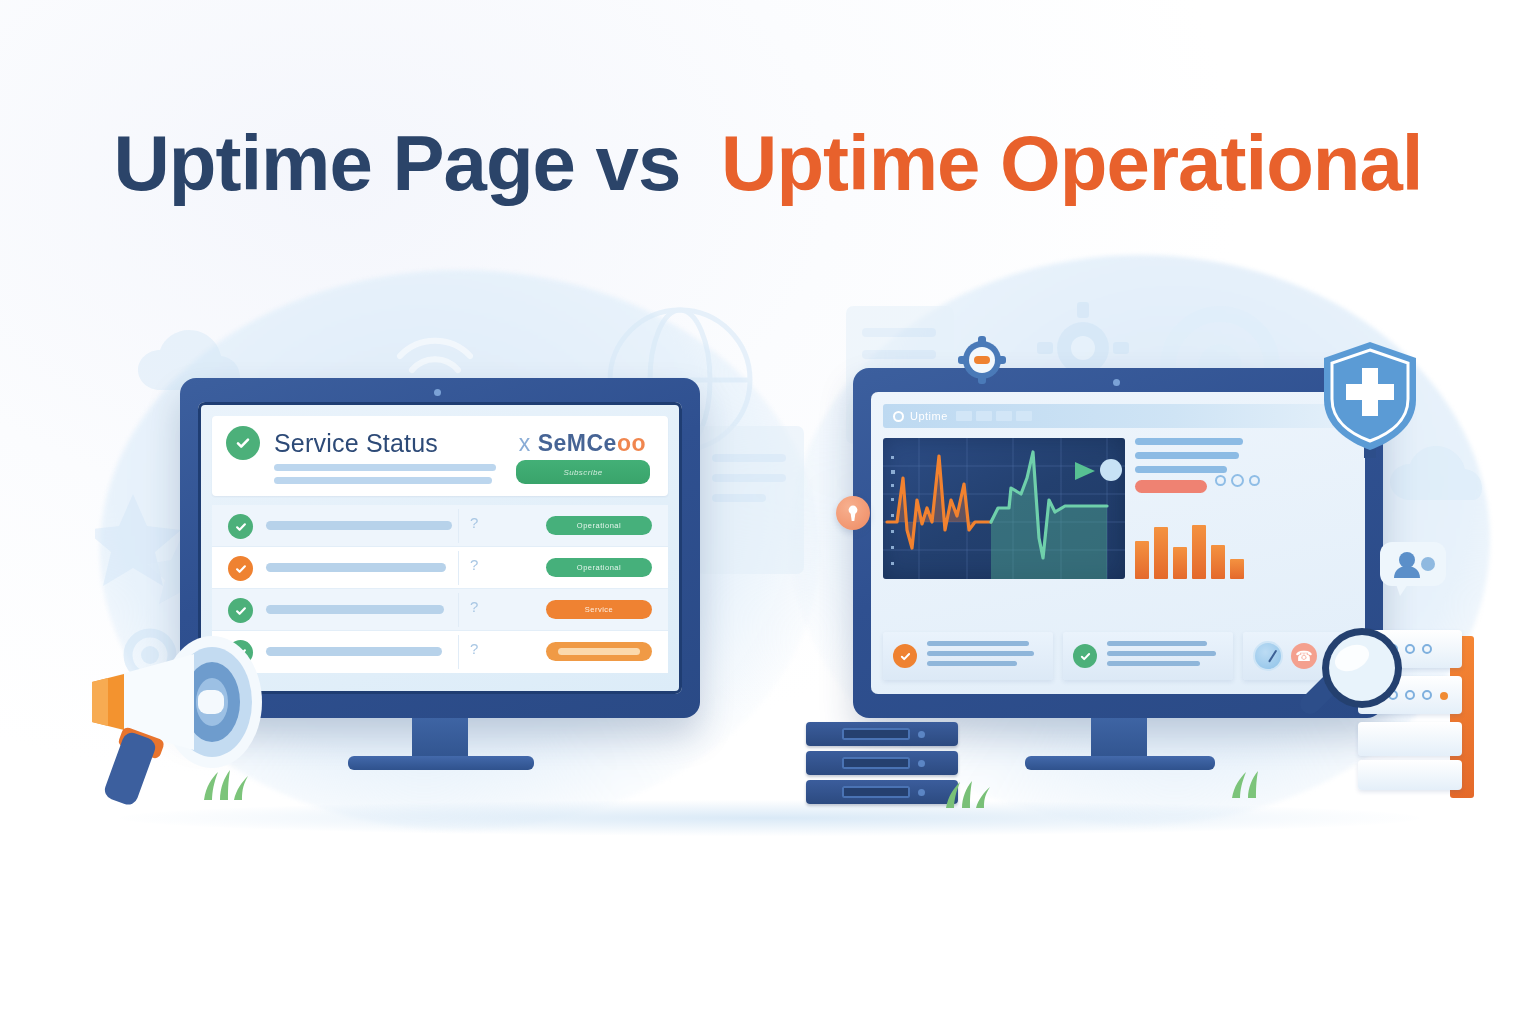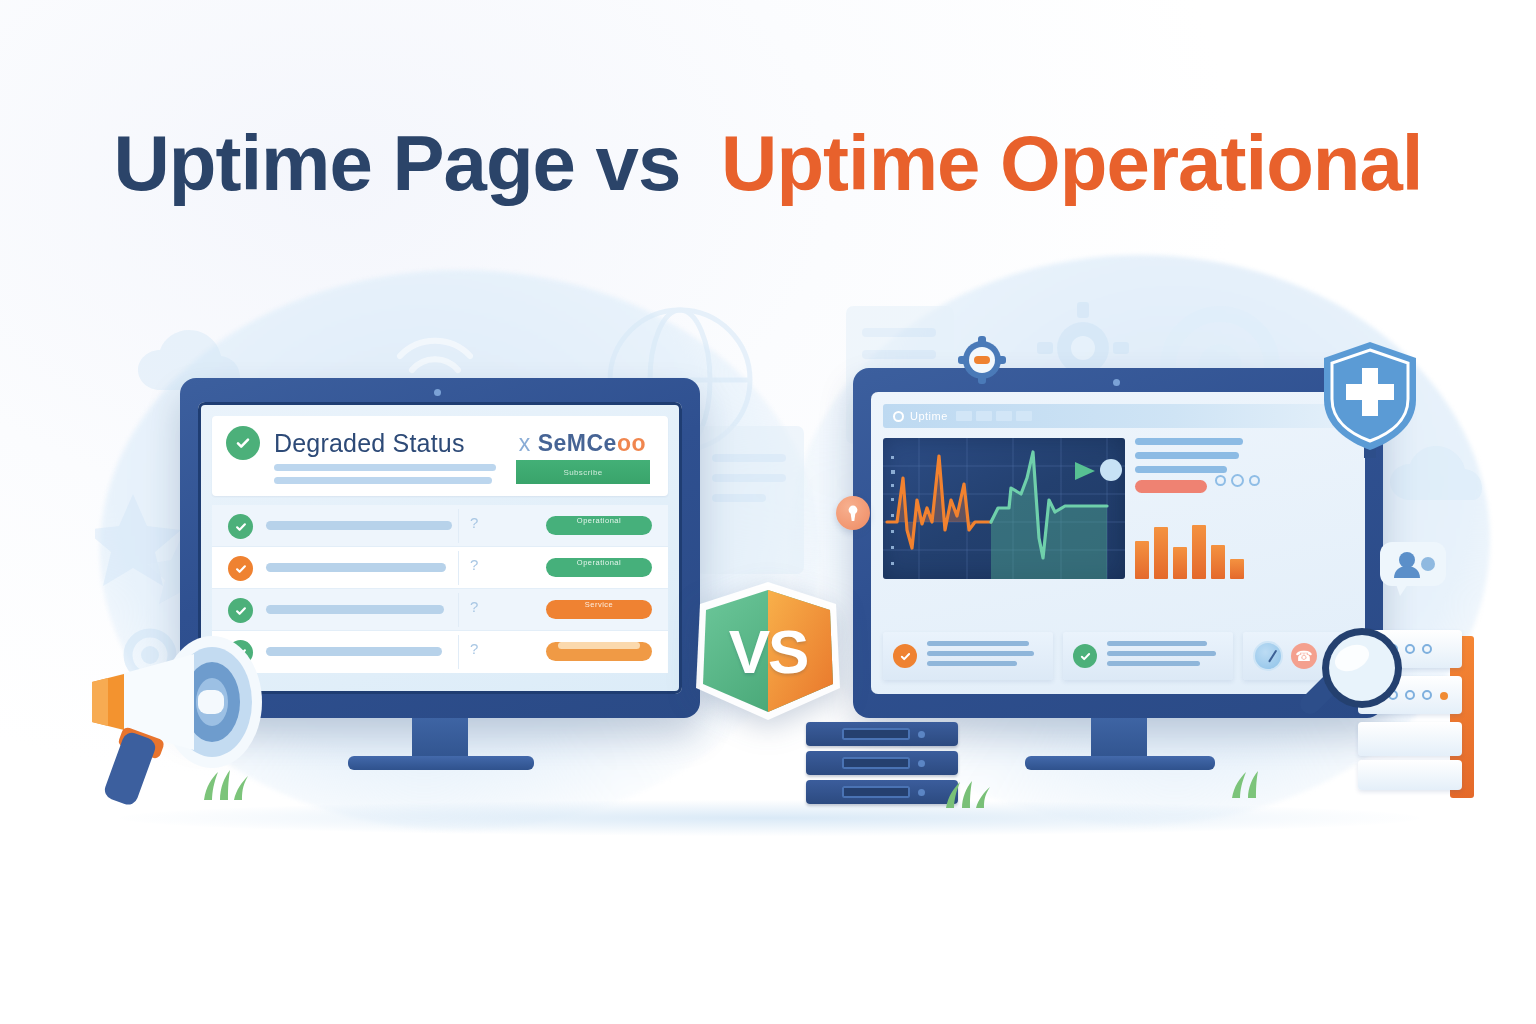--- a/index.html
+++ b/index.html
@@ -70,42 +70,42 @@
   .logo-mark{
     position:absolute;right:22px;top:14px;font-size:23px;font-weight:700;
     color:#33548a;letter-spacing:.5px;opacity:.9;
   }
   .logo-mark .lx{color:#7ea4d2;font-weight:400;margin-right:7px;}
   .logo-mark .lo{color:#ef7a3c;}
   .bar{background:#bcd6ee;border-radius:4px;}
   .ss-head .bar1{position:absolute;left:62px;top:48px;width:222px;height:7px;}
   .ss-head .bar2{position:absolute;left:62px;top:61px;width:218px;height:7px;}
   .btn-green{
-    position:absolute;right:18px;top:44px;width:134px;height:24px;border-radius:0;
+    position:absolute;right:18px;top:44px;width:134px;height:24px;border-radius:9px;
     background:linear-gradient(180deg,#43b077,#39a46b);
-    display:flex;align-items:center;justify-content:center;
+    display:flex;align-items:center;justify-content:center;font-style:italic;
   }
   .btn-green .lbl{
     font-size:8px;color:#e8f7ee;letter-spacing:.4px;opacity:.85;filter:blur(.5px);
   }
 
   .ss-rows{margin-top:9px;}
   .ss-row{
     position:relative;height:42px;display:flex;align-items:center;
     box-sizing:border-box;border-bottom:1px solid #e3eef8;
   }
   .ss-row.r-odd{background:#eef5fc;}
   .ss-row.r-even{background:#ffffff;}
   .ss-row .chk{position:absolute;left:16px;top:9px;width:25px;height:25px;}
   .ss-row .rowbar{position:absolute;left:54px;top:16px;height:9px;border-radius:5px;background:#b7d2ea;}
   .ss-row .rowq{position:absolute;left:258px;top:9px;font-size:15px;color:#a9c7e4;}
   .ss-row .divider{position:absolute;left:246px;top:4px;width:1px;height:34px;background:#e1ecf7;}
   .pill{
     position:absolute;right:16px;top:11px;width:106px;height:19px;border-radius:10px;
-    display:flex;align-items:flex-start;justify-content:center;
+    display:flex;align-items:center;justify-content:center;
   }
   .pill .lbl{font-size:7.5px;letter-spacing:.5px;filter:blur(.5px);}
   .pill-green{background:#46b07b;} .pill-green .lbl{color:#e6f6ed;}
   .pill-orange{background:#ef8232;} .pill-orange .lbl{color:#fdeee0;}
   .pill-orange-light{background:#f09a45;}
   .pill-orange-light .inner{width:82px;height:7px;border-radius:4px;background:#fbd9ad;}
 
   
   .up-wrap{position:absolute;inset:0;padding:12px;box-sizing:border-box;
     background:linear-gradient(170deg,#eef5fc 0%,#e2eef9 100%);}
@@ -287,21 +287,21 @@
     <div class="mon-inner" style="left:18px;top:24px;width:484px;height:292px;">
 
       <div class="ss-wrap">
 
         <div class="ss-head">
           <div class="chk chk-green">
             <svg width="18" height="18" viewBox="0 0 18 18">
                 <path d="M4 9.4l3.2 3.2L14 5.6" fill="none" stroke="#fff" stroke-width="2.6" stroke-linecap="round" stroke-linejoin="round"></path>
               </svg>
           </div>
-          <div class="ss-title">Degraded Status</div>
+          <div class="ss-title">Service Status</div>
           <div class="logo-mark">
             <span class="lx">x</span><span>SeMCe</span><span class="lo">oo</span>
           </div>
           <div class="bar bar1"></div>
           <div class="bar bar2"></div>
           <div class="btn-green">
             <span class="lbl">Subscribe</span>
           </div>
         </div>
 
@@ -477,38 +477,20 @@
             <div class="phone-ic">☎</div>
           </div>
         </div>
 
       </div>
     </div>
     <div class="mon-neck" style="left:238px;top:350px;width:56px;height:42px;"></div>
     <div class="mon-base" style="left:172px;top:388px;width:190px;height:14px;"></div>
   </div>
 
-  <div class="vs">
-    <svg width="160" height="146" viewBox="0 0 160 146">
-      <defs>
-        <linearGradient id="gL" x1="0" y1="0" x2="1" y2="1">
-          <stop offset="0" stop-color="#6cc79a"></stop>
-            <stop offset="1" stop-color="#3f9f6e"></stop>
-        </linearGradient>
-        <linearGradient id="gR" x1="0" y1="0" x2="1" y2="1">
-          <stop offset="0" stop-color="#f8b04a"></stop>
-            <stop offset="1" stop-color="#e8762b"></stop>
-        </linearGradient>
-      </defs>
-      <path d="M80 4 L148 26 L152 110 L80 142 L8 110 L12 26 Z" fill="#ffffff" opacity=".95"></path>
-      <path d="M80 12 L142 32 L145 106 L80 134 L15 106 L18 32 Z" fill="url(#gL)"></path>
-      <path d="M80 12 L142 32 L145 106 L80 134 Z" fill="url(#gR)"></path>
-    </svg>
-    <div class="vstext">VS</div>
-  </div>
 
   <div class="megaphone">
     <svg width="250" height="180" viewBox="0 0 250 180">
       <ellipse cx="150" cy="72" rx="50" ry="66" fill="#f4f9fd"></ellipse>
       <ellipse cx="150" cy="72" rx="40" ry="55" fill="#c3dbf1"></ellipse>
       <ellipse cx="150" cy="72" rx="28" ry="40" fill="#6e9ccd"></ellipse>
       <ellipse cx="150" cy="72" rx="16" ry="24" fill="#9cc0e4"></ellipse>
       <rect x="136" y="60" width="26" height="24" rx="9" fill="#f4f9fd"></rect>
       <path d="M52 46 L132 24 L132 120 L52 98 Z" fill="#f7fbfe"></path>
       <path d="M30 52 L62 44 L62 100 L30 92 Z" fill="#f3932f"></path>

